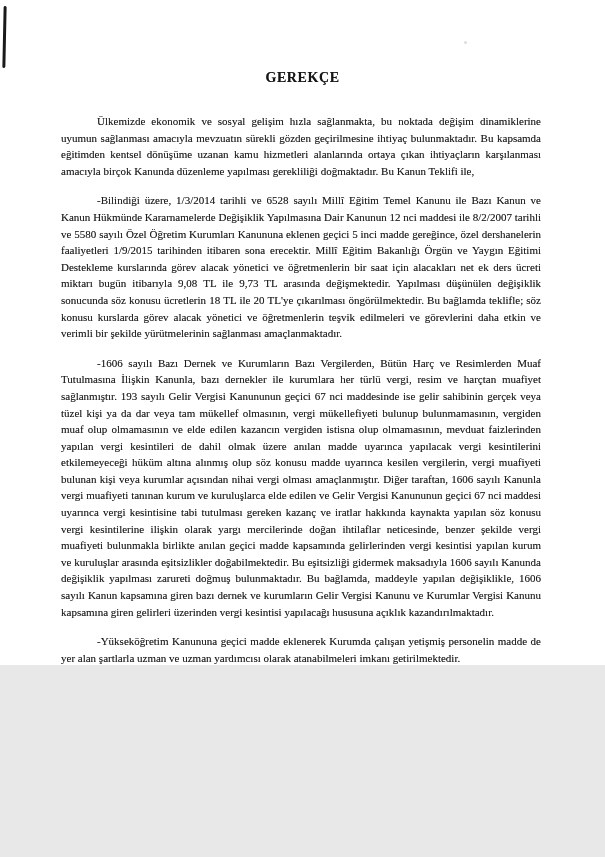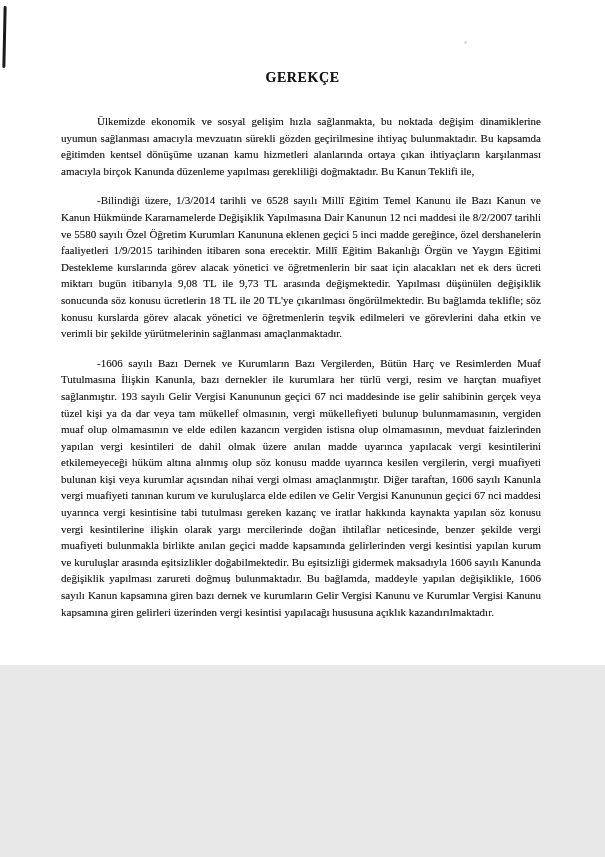--- a/index.html
+++ b/index.html
@@ -82,17 +82,18 @@
   <div class="speck speck-2"></div>
   <div class="speck speck-3"></div>
   <div class="speck speck-4"></div>
 
   <h1 class="doc-title">GEREKÇE</h1>
 
   <div class="content">
     <p>Ülkemizde ekonomik ve sosyal gelişim hızla sağlanmakta, bu noktada değişim dinamiklerine uyumun sağlanması amacıyla mevzuatın sürekli gözden geçirilmesine ihtiyaç bulunmaktadır. Bu kapsamda eğitimden kentsel dönüşüme uzanan kamu hizmetleri alanlarında ortaya çıkan ihtiyaçların karşılanması amacıyla birçok Kanunda düzenleme yapılması gerekliliği doğmaktadır. Bu Kanun Teklifi ile,</p>
     <p>-Bilindiği üzere, 1/3/2014 tarihli ve 6528 sayılı Millî Eğitim Temel Kanunu ile Bazı Kanun ve Kanun Hükmünde Kararnamelerde Değişiklik Yapılmasına Dair Kanunun 12 nci maddesi ile 8/2/2007 tarihli ve 5580 sayılı Özel Öğretim Kurumları Kanununa eklenen geçici 5 inci madde gereğince, özel dershanelerin faaliyetleri 1/9/2015 tarihinden itibaren sona erecektir. Millî Eğitim Bakanlığı Örgün ve Yaygın Eğitimi Destekleme kurslarında görev alacak yönetici ve öğretmenlerin bir saat için alacakları net ek ders ücreti miktarı bugün itibarıyla 9,08 TL ile 9,73 TL arasında değişmektedir. Yapılması düşünülen değişiklik sonucunda söz konusu ücretlerin 18 TL ile 20 TL'ye çıkarılması öngörülmektedir. Bu bağlamda teklifle; söz konusu kurslarda görev alacak yönetici ve öğretmenlerin teşvik edilmeleri ve görevlerini daha etkin ve verimli bir şekilde yürütmelerinin sağlanması amaçlanmaktadır.</p>
     <p>-1606 sayılı Bazı Dernek ve Kurumların Bazı Vergilerden, Bütün Harç ve Resimlerden Muaf Tutulmasına İlişkin Kanunla, bazı dernekler ile kurumlara her türlü vergi, resim ve harçtan muafiyet sağlanmıştır. 193 sayılı Gelir Vergisi Kanununun geçici 67 nci maddesinde ise gelir sahibinin gerçek veya tüzel kişi ya da dar veya tam mükellef olmasının, vergi mükellefiyeti bulunup bulunmamasının, vergiden muaf olup olmamasının ve elde edilen kazancın vergiden istisna olup olmamasının, mevduat faizlerinden yapılan vergi kesintileri de dahil olmak üzere anılan madde uyarınca yapılacak vergi kesintilerini etkilemeyeceği hüküm altına alınmış olup söz konusu madde uyarınca kesilen vergilerin, vergi muafiyeti bulunan kişi veya kurumlar açısından nihai vergi olması amaçlanmıştır. Diğer taraftan, 1606 sayılı Kanunla vergi muafiyeti tanınan kurum ve kuruluşlarca elde edilen ve Gelir Vergisi Kanununun geçici 67 nci maddesi uyarınca vergi kesintisine tabi tutulması gereken kazanç ve iratlar hakkında kaynakta yapılan söz konusu vergi kesintilerine ilişkin olarak yargı mercilerinde doğan ihtilaflar neticesinde, benzer şekilde vergi muafiyeti bulunmakla birlikte anılan geçici madde kapsamında gelirlerinden vergi kesintisi yapılan kurum ve kuruluşlar arasında eşitsizlikler doğabilmektedir. Bu eşitsizliği gidermek maksadıyla 1606 sayılı Kanunda değişiklik yapılması zarureti doğmuş bulunmaktadır. Bu bağlamda, maddeyle yapılan değişiklikle, 1606 sayılı Kanun kapsamına giren bazı dernek ve kurumların Gelir Vergisi Kanunu ve Kurumlar Vergisi Kanunu kapsamına giren gelirleri üzerinden vergi kesintisi yapılacağı hususuna açıklık kazandırılmaktadır.</p>
+    <p>-Yükseköğretim Kanununa geçici madde eklenerek Kurumda çalışan yetişmiş personelin madde de yer alan şartlarla uzman ve uzman yardımcısı olarak atanabilmeleri imkanı getirilmektedir.</p>
   </div>
 
   <div class="page-number">8</div>
 
 </div>
 
 </body></html>

